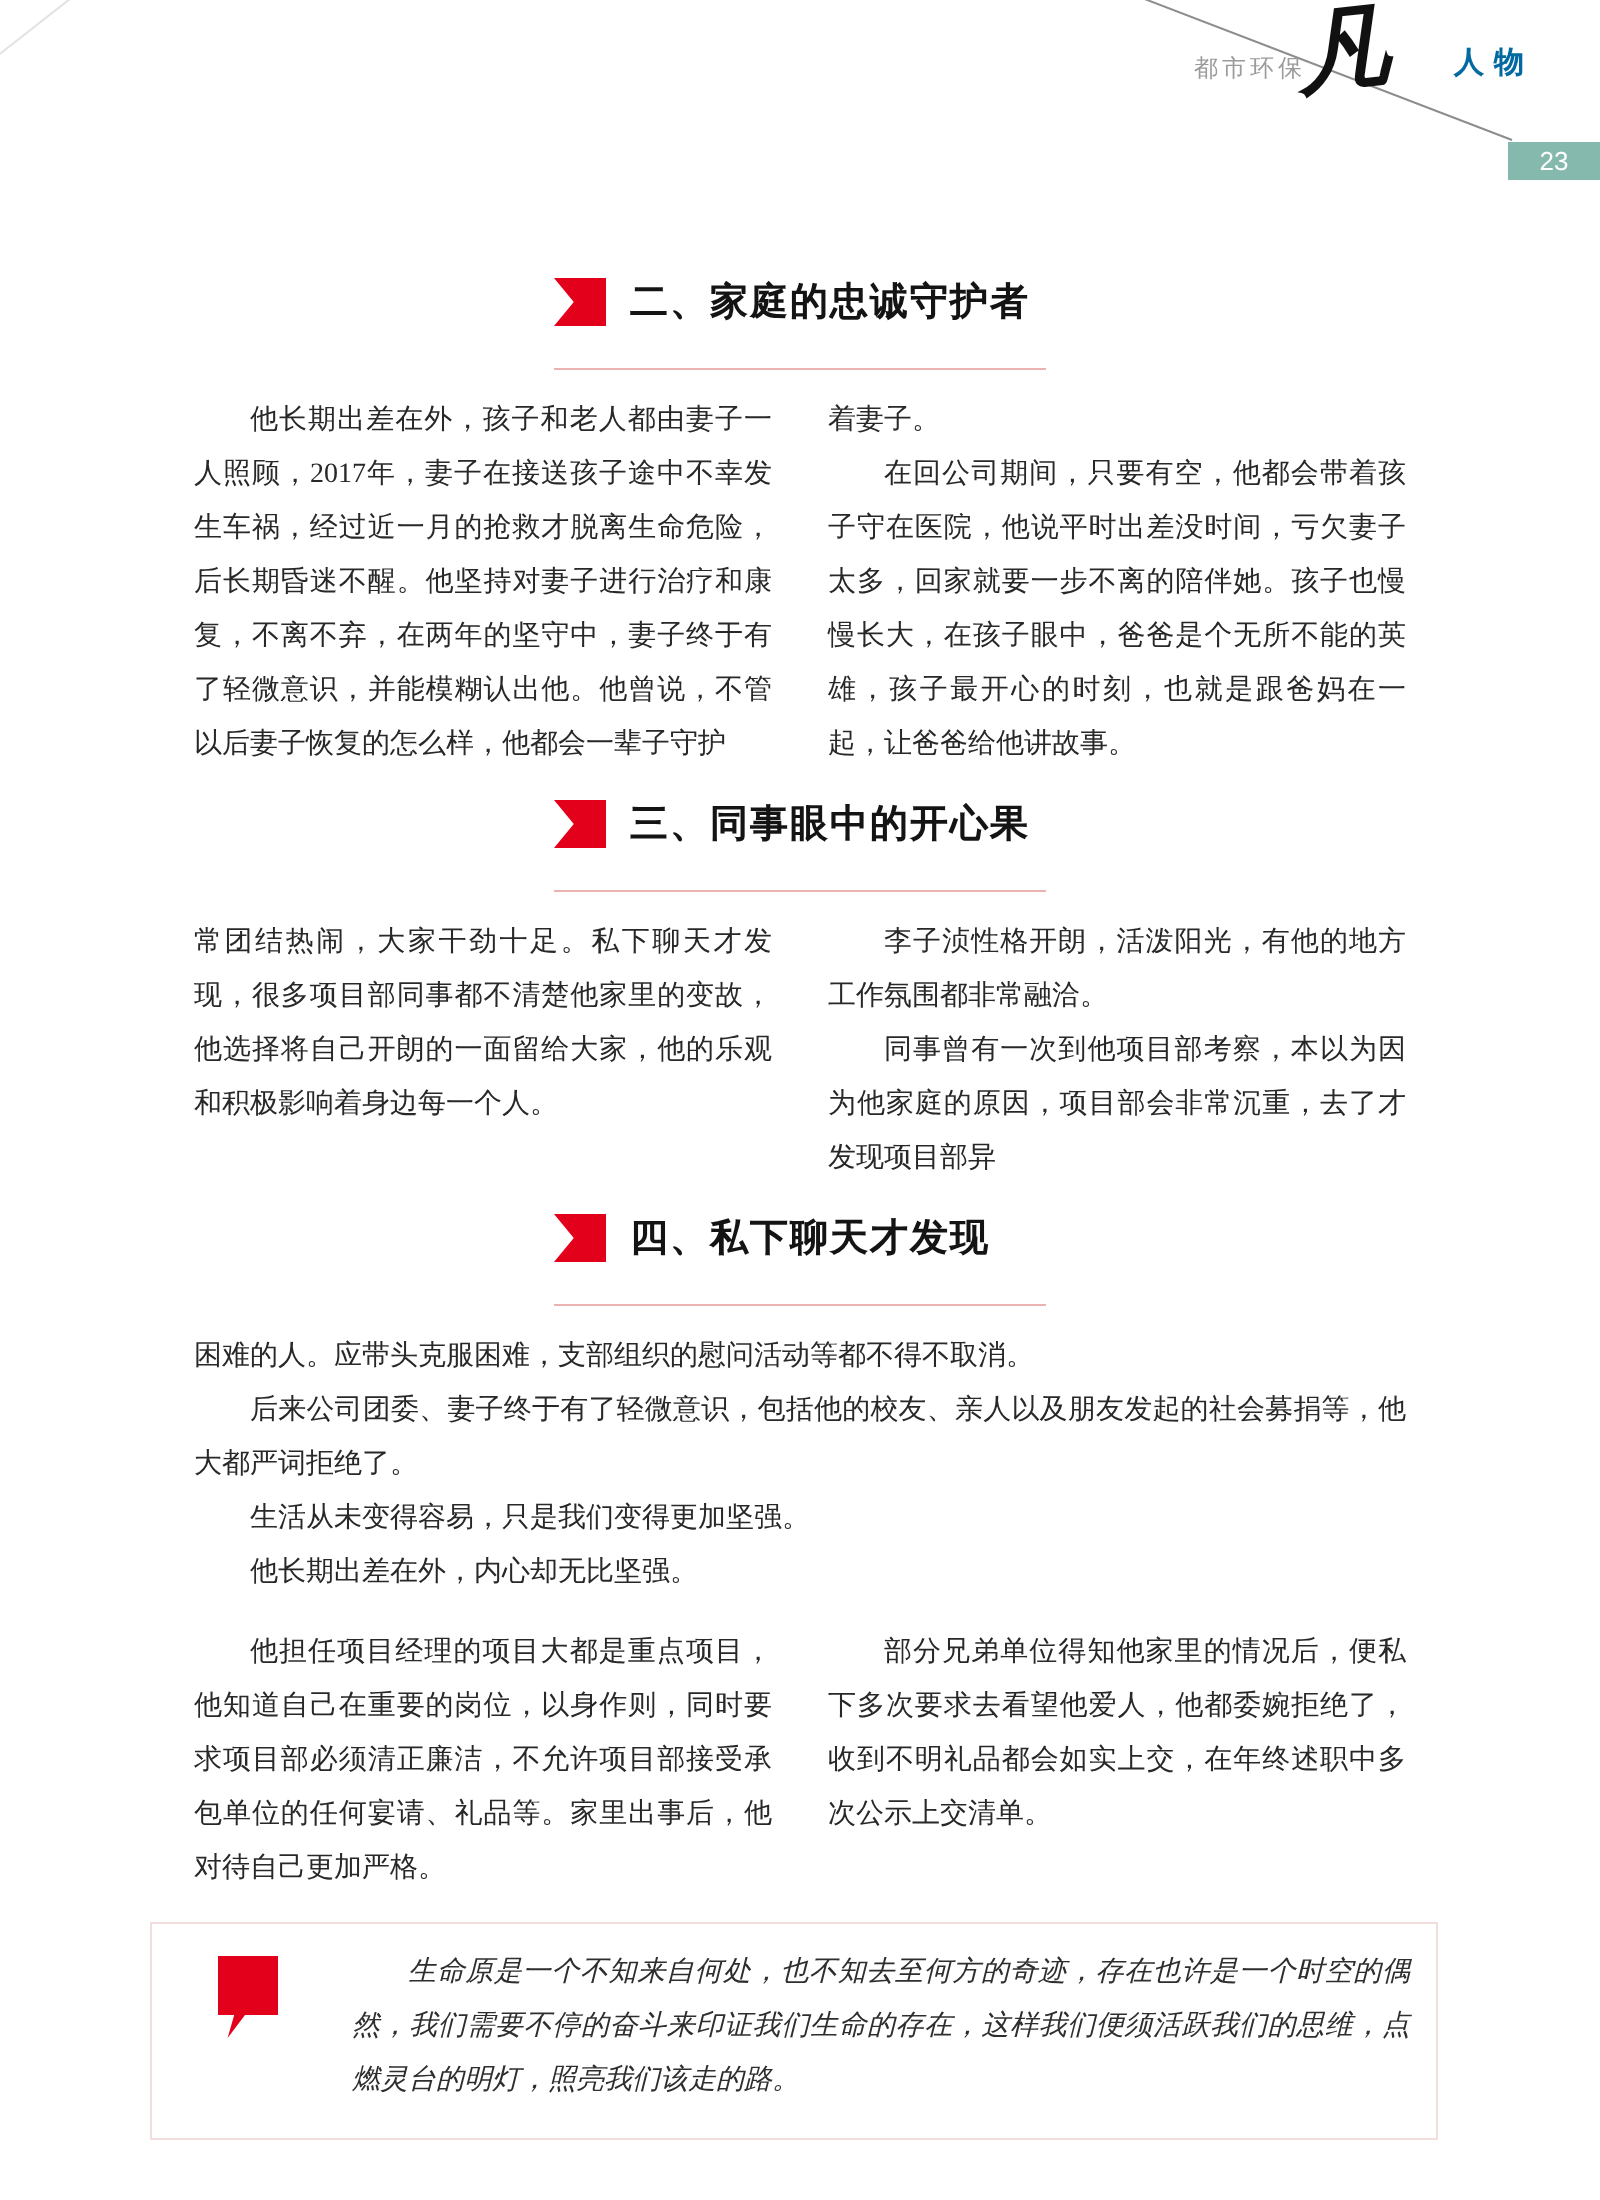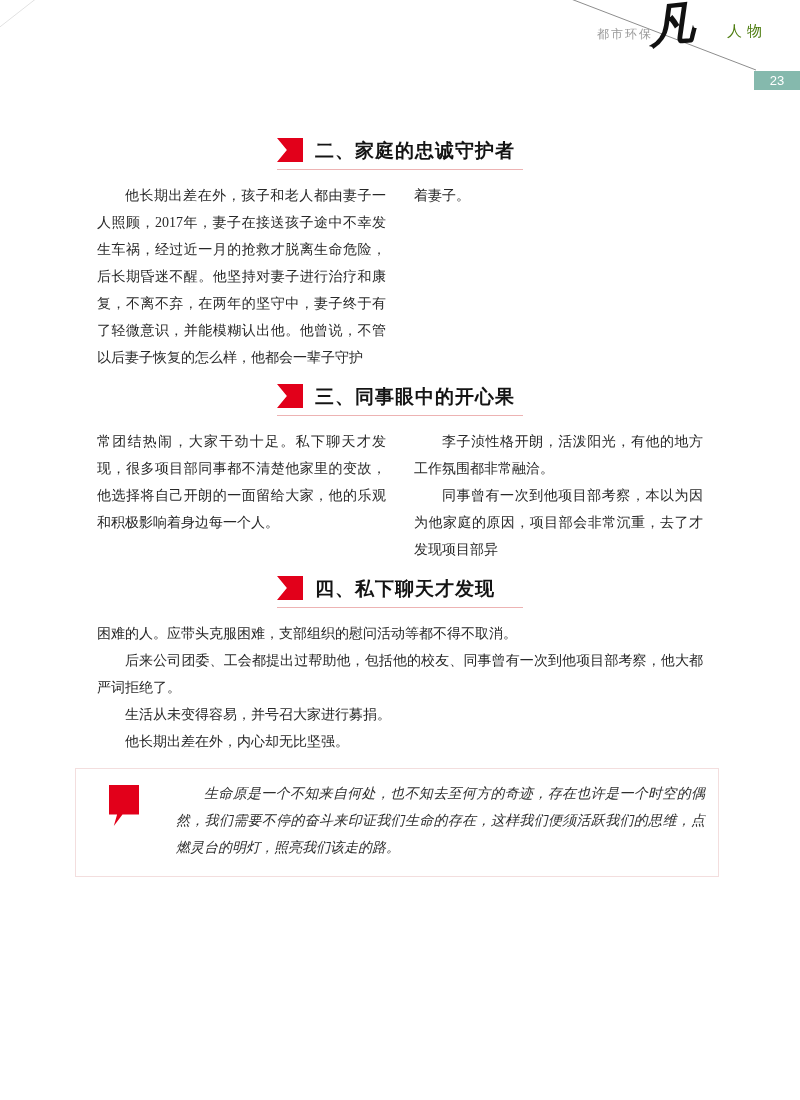--- a/index.html
+++ b/index.html
@@ -5,31 +5,31 @@
   html,body{margin:0;padding:0;background:#ffffff;}
   .page{position:relative;width:800px;height:1100px;background:#ffffff;overflow:hidden;
         font-family:"Liberation Serif","DejaVu Serif",serif;color:#282828;}
 
   
   .hdr-svg{position:absolute;top:0;left:0;width:800px;height:120px;pointer-events:none;}
   .brand{position:absolute;top:26px;left:597px;font-size:12px;color:#9b9b9b;letter-spacing:2px;
          font-family:Liberation Sans, sans-serif;}
   .calli{position:absolute;top:2px;left:648px;font-size:46px;font-weight:bold;font-style:italic;
          color:#111;transform:rotate(-6deg);font-family:"DejaVu Serif",serif;line-height:1;}
-  .col-label{position:absolute;top:22px;left:727px;font-size:15px;font-weight:normal;color:#4d7c0f;
+  .col-label{position:absolute;top:22px;left:727px;font-size:15px;font-weight:bold;color:#0369a1;
          letter-spacing:5px;font-family:"Liberation Sans","DejaVu Sans",sans-serif;}
   .page-tab{position:absolute;top:71px;left:754px;width:46px;height:19px;background:#85b9ad;
          color:#fff;font-size:13px;line-height:19px;text-align:center;
          font-family:"Liberation Sans","DejaVu Sans",sans-serif;}
 
   
   .main{margin:138px 97px 0 97px;}
   .sec{margin-bottom:13px;}
-  .sec-head{display:flex;gap:12px;width:246px;margin:0 auto 12px auto;
-            padding-bottom:5px;border-bottom:1px solid #edb3b3;}
+  .sec-head{display:flex;align-items:center;gap:12px;width:246px;margin:0 auto 12px auto;
+            padding-bottom:20px;border-bottom:1px solid #edb3b3;}
   .sec-head h2{margin:0;font-size:19px;font-weight:bold;color:#141414;letter-spacing:1px;
             font-family:"Liberation Sans","DejaVu Sans",sans-serif;white-space:nowrap;}
   .flag{flex:0 0 auto;width:26px;height:24px;background:#e2001a;
         clip-path:polygon(0 0,100% 0,100% 100%,0 100%,38% 50%);}
   .cols{display:flex;gap:28px;}
   .col{flex:1 1 0;min-width:0;}
   .col p{margin:0;font-size:14px;line-height:27px;text-align:justify;color:#282828;}
   .col p.ind{text-indent:2em;}
 
   
@@ -62,20 +62,21 @@
       <div class="sec-head">
         <span class="flag"></span>
         <h2>二、家庭的忠诚守护者</h2>
       </div>
       <div class="cols">
         <div class="col">
           <p class="ind">他长期出差在外，孩子和老人都由妻子一人照顾，2017年，妻子在接送孩子途中不幸发生车祸，经过近一月的抢救才脱离生命危险，后长期昏迷不醒。他坚持对妻子进行治疗和康复，不离不弃，在两年的坚守中，妻子终于有了轻微意识，并能模糊认出他。他曾说，不管以后妻子恢复的怎么样，他都会一辈子守护</p>
         </div>
         <div class="col">
           <p>着妻子。</p>
+          <p class="ind">在回公司期间，只要有空，他都会带着孩子守在医院，他说平时出差没时间，亏欠妻子太多，回家就要一步不离的陪伴她。孩子也慢慢长大，在孩子眼中，爸爸是个无所不能的英雄，孩子最开心的时刻，也就是跟爸妈在一起，让爸爸给他讲故事。</p>
         </div>
       </div>
     </div>
 
     <div class="sec">
       <div class="sec-head">
         <span class="flag"></span>
         <h2>三、同事眼中的开心果</h2>
       </div>
       <div class="cols">
@@ -90,28 +91,36 @@
     </div>
 
     <div class="sec">
       <div class="sec-head">
         <span class="flag"></span>
         <h2>四、私下聊天才发现</h2>
       </div>
       <div class="cols">
         <div class="col">
           <p>困难的人。应带头克服困难，支部组织的慰问活动等都不得不取消。</p>
-          <p class="ind">后来公司团委、工会都提出过帮助他，包括他的校友、同事曾有一次到他项目部考察，他大都严词拒绝了。</p>
-          <p class="ind">生活从未变得容易，并号召大家进行募捐。</p>
+          <p class="ind">后来公司团委、妻子终于有了轻微意识，包括他的校友、亲人以及朋友发起的社会募捐等，他大都严词拒绝了。</p>
+          <p class="ind">生活从未变得容易，只是我们变得更加坚强。</p>
           <p class="ind">他长期出差在外，内心却无比坚强。</p>
         </div>
       </div>
     </div>
 
     <div class="sec">
+      <div class="cols">
+        <div class="col">
+          <p class="ind">他担任项目经理的项目大都是重点项目，他知道自己在重要的岗位，以身作则，同时要求项目部必须清正廉洁，不允许项目部接受承包单位的任何宴请、礼品等。家里出事后，他对待自己更加严格。</p>
+        </div>
+        <div class="col">
+          <p class="ind">部分兄弟单位得知他家里的情况后，便私下多次要求去看望他爱人，他都委婉拒绝了，收到不明礼品都会如实上交，在年终述职中多次公示上交清单。</p>
+        </div>
+      </div>
     </div>
 
     <div class="quote">
       <span class="quote-icon"></span>
       <p>生命原是一个不知来自何处，也不知去至何方的奇迹，存在也许是一个时空的偶然，我们需要不停的奋斗来印证我们生命的存在，这样我们便须活跃我们的思维，点燃灵台的明灯，照亮我们该走的路。</p>
 
     </div>
 
   </div>
 </div>

